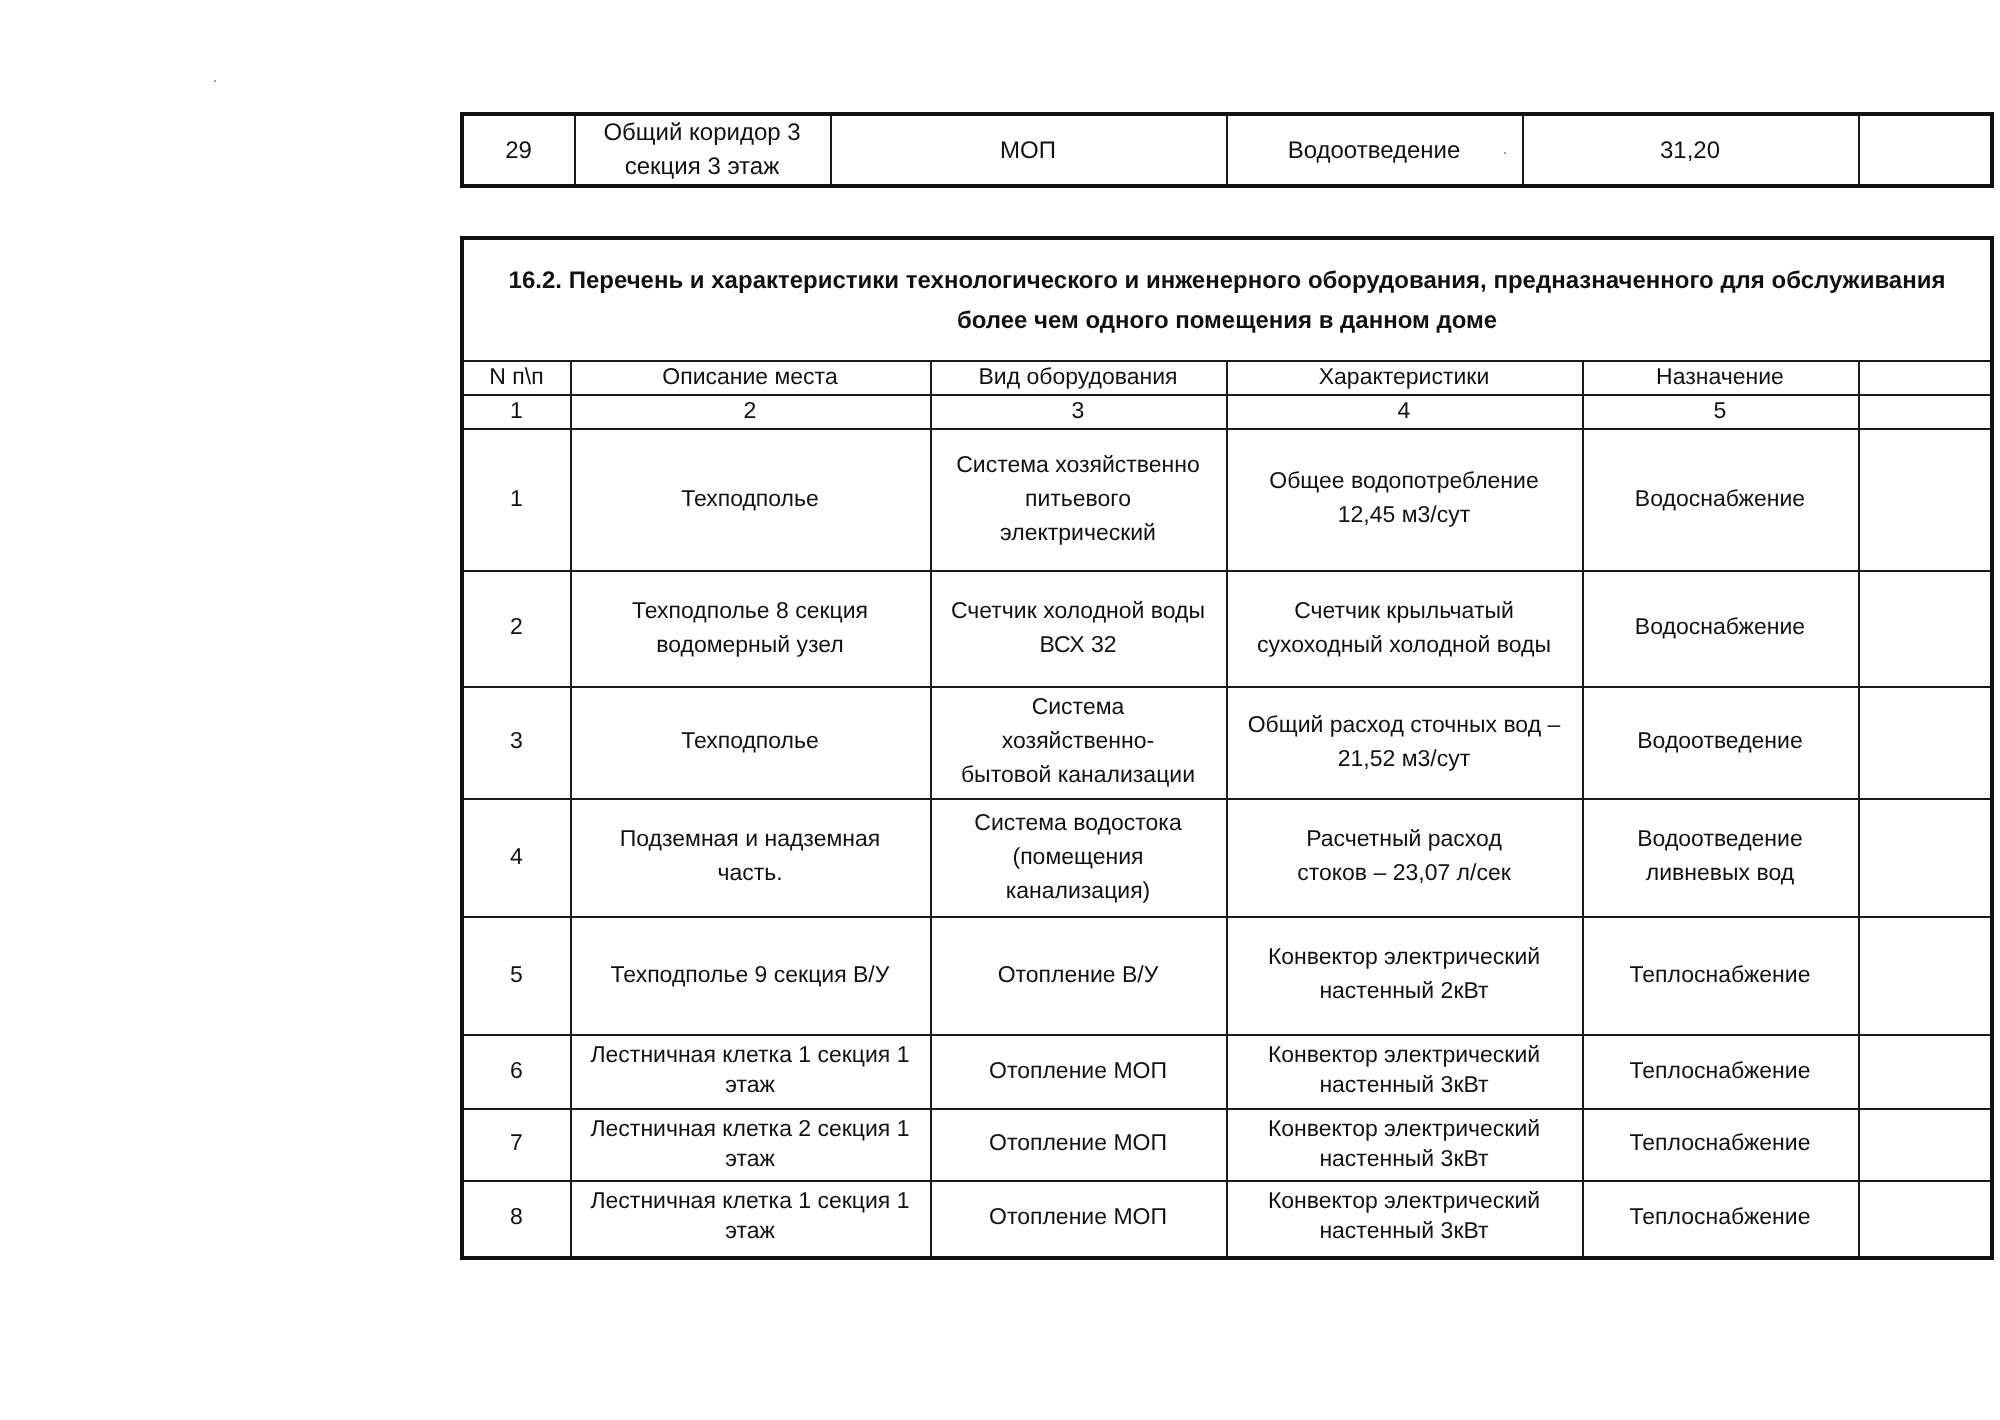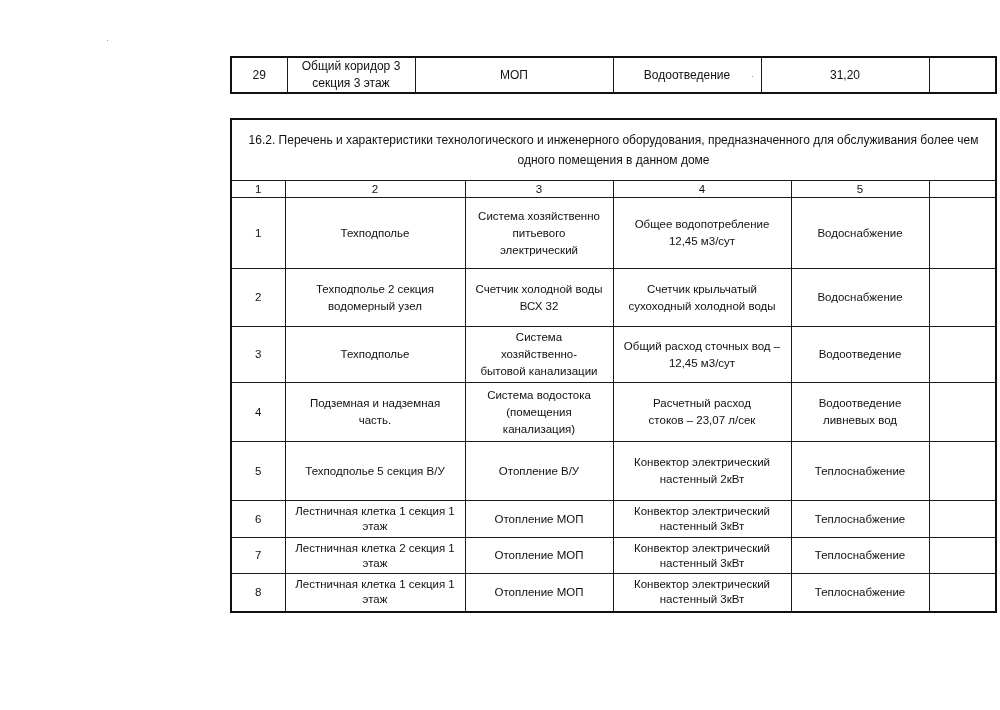--- a/index.html
+++ b/index.html
@@ -8,21 +8,21 @@
     font-family: "Liberation Sans", "DejaVu Sans", sans-serif; color: #111;
   }
   .tbl { position: absolute; border-collapse: collapse; table-layout: fixed; margin-left: 42px; }
   .tbl td {
     border: 1.3px solid #1a1a1a; text-align: center; vertical-align: middle;
     font-size: 11.5px; line-height: 17px; padding: 0 3px; overflow: hidden;
   }
   #top-table { left: 188px; top: 56px; width: 765px; border: 2px solid #111; }
   #top-table td { height: 34px; font-size: 12px; line-height: 17px; }
   #eq-table { left: 188px; top: 118px; width: 765px; border: 2px solid #111; }
-  #eq-table td.title { height: 56px; font-weight: normal; font-size: 12px; line-height: 20px; padding: 2px 6px; }
+  #eq-table td.title { height: 56px; font-weight: bold; font-size: 12px; line-height: 20px; padding: 2px 6px; }
   #eq-table tr.hdr td { height: 16px; line-height: 15px; }
   #eq-table tr.num td { height: 16px; line-height: 15px; }
   .speck { position: absolute; width: 1px; height: 1px; background: #999; }
 </style>
 </head>
 <body>
 
 <table id="top-table" class="tbl">
   <colgroup>
     <col style="width:56px">
@@ -50,63 +50,71 @@
       <col style="width:180px">
       <col style="width:148px">
       <col style="width:178px">
       <col style="width:138px">
       <col style="width:67px">
   </colgroup>
   <tbody>
       <tr>
     <td colspan="6" class="title">16.2. Перечень и характеристики технологического и инженерного оборудования, предназначенного для обслуживания более чем одного помещения в данном доме</td>
   </tr>
+  <tr class="hdr">
+    <td>N п\п</td>
+    <td>Описание места</td>
+    <td>Вид оборудования</td>
+    <td>Характеристики</td>
+    <td>Назначение</td>
+    <td></td>
+  </tr>
   <tr class="num">
     <td>1</td>
     <td>2</td>
     <td>3</td>
     <td>4</td>
     <td>5</td>
     <td></td>
   </tr>
   <tr style="height:71px">
     <td>1</td>
     <td>Техподполье</td>
     <td style="padding:0 12px">Система хозяйственно питьевого электрический</td>
     <td style="padding:0 6px">Общее водопотребление 12,45 м3/сут</td>
     <td>Водоснабжение</td>
     <td></td>
   </tr>
   <tr style="height:58px">
     <td>2</td>
-    <td style="padding:0 24px">Техподполье 2 секция водомерный узел</td>
+    <td style="padding:0 24px">Техподполье 8 секция водомерный узел</td>
     <td>Счетчик холодной воды ВСХ 32</td>
     <td style="padding:0 14px">Счетчик крыльчатый сухоходный холодной воды</td>
     <td>Водоснабжение</td>
     <td></td>
   </tr>
   <tr style="height:56px">
     <td>3</td>
     <td>Техподполье</td>
     <td style="padding:0 14px">Система хозяйственно-бытовой канализации</td>
-    <td style="padding:0 4px">Общий расход сточных вод – 12,45 м3/сут</td>
+    <td style="padding:0 4px">Общий расход сточных вод – 21,52 м3/сут</td>
     <td>Водоотведение</td>
     <td></td>
   </tr>
   <tr style="height:59px">
     <td>4</td>
     <td style="padding:0 14px">Подземная и надземная часть.</td>
     <td style="padding:0 16px">Система водостока (помещения канализация)</td>
     <td style="padding:0 28px">Расчетный расход стоков – 23,07 л/сек</td>
     <td style="padding:0 4px">Водоотведение ливневых вод</td>
     <td></td>
   </tr>
   <tr style="height:36px">
     <td>5</td>
-    <td>Техподполье 5 секция В/У</td>
+    <td>Техподполье 9 секция В/У</td>
     <td>Отопление В/У</td>
     <td style="padding:12px 12px">Конвектор электрический настенный 2кВт</td>
     <td>Теплоснабжение</td>
     <td></td>
   </tr>
   <tr style="height:37px">
     <td>6</td>
     <td style="line-height:15px">Лестничная клетка 1 секция 1 этаж</td>
     <td>Отопление МОП</td>
     <td style="padding:0 12px;line-height:15px">Конвектор электрический настенный 3кВт</td>

